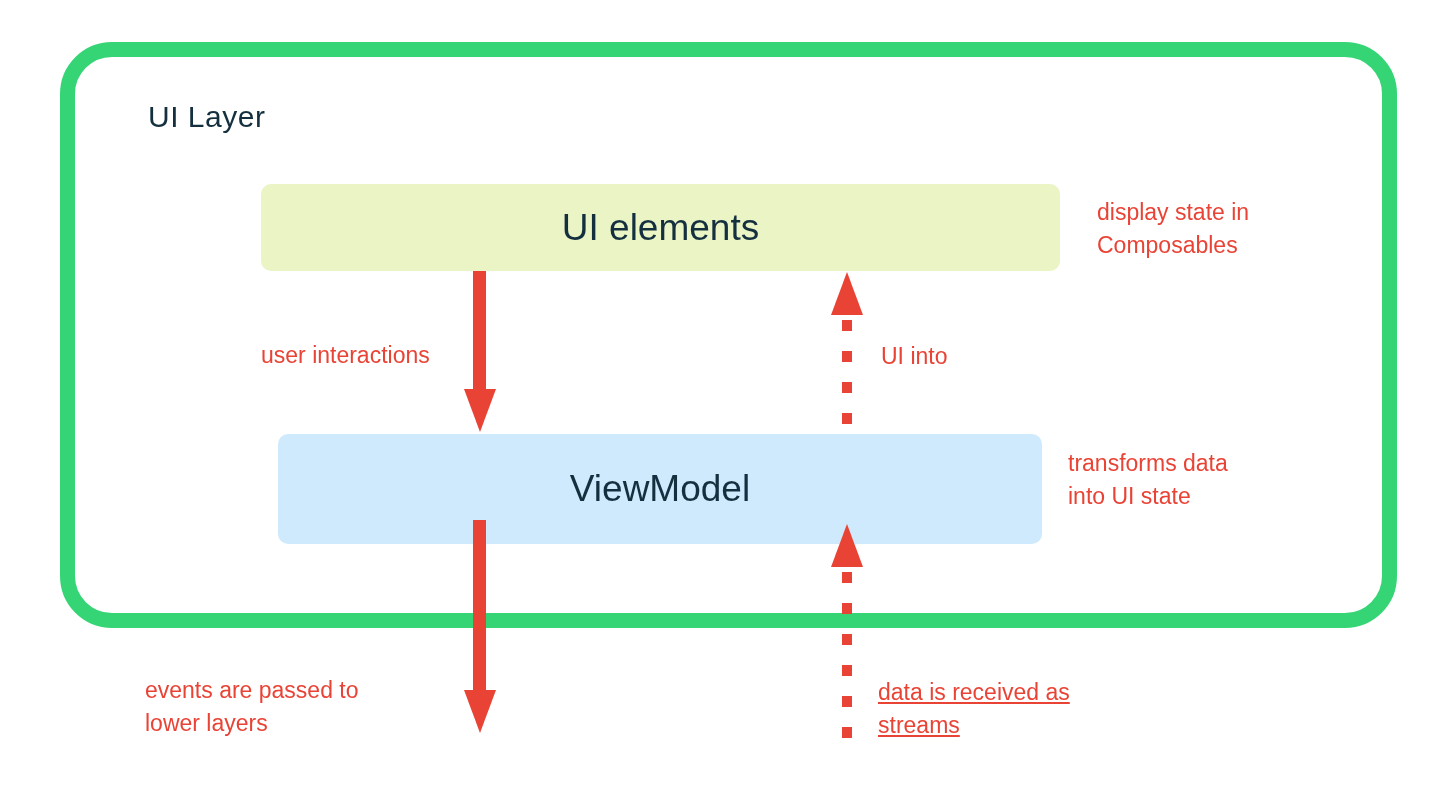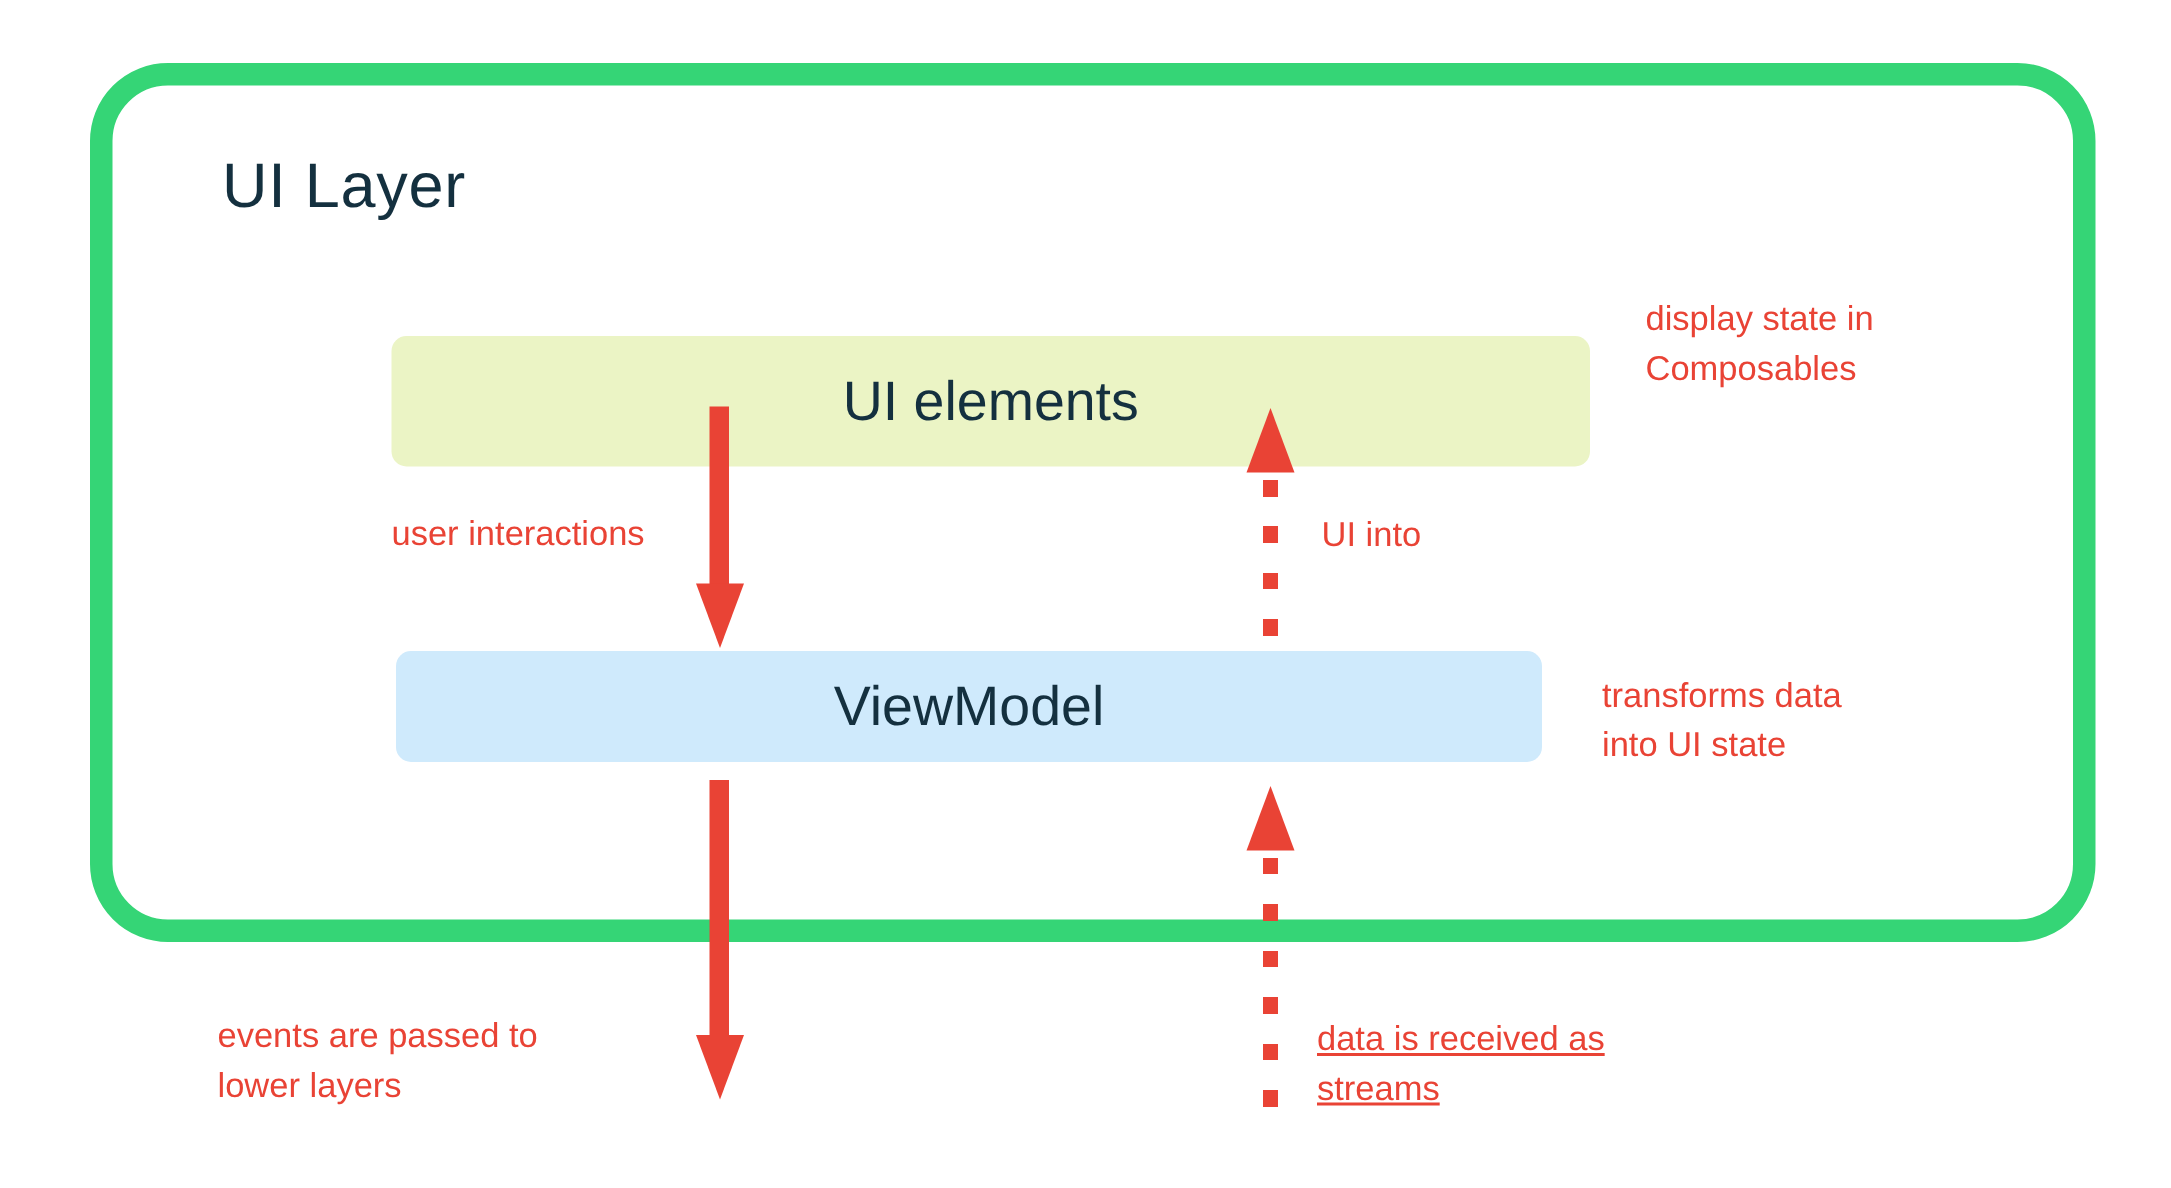--- a/index.html
+++ b/index.html
@@ -25,48 +25,47 @@
     height: 586px;
     box-sizing: border-box;
     border: 15px solid #35d576;
     border-radius: 52px;
     background: #ffffff;
   }
   .ui-layer-title {
     position: absolute;
     left: 148px;
     top: 100px;
-    font-size: 42px;
+    font-size: 30px;
     color: #14303f;
     letter-spacing: 0.5px;
   }
 
   
   .node {
     position: absolute;
     display: flex;
     align-items: center;
     justify-content: center;
     border-radius: 10px;
     font-size: 37px;
     color: #14303f;
   }
   .node-ui-elements {
     left: 261px;
     top: 184px;
     width: 799px;
     height: 87px;
     background: #ebf4c5;
-    margin-top: 40px;
   }
   .node-viewmodel {
-    left: 264px;
+    left: 278px;
     top: 434px;
     width: 764px;
-    height: 74px;
+    height: 110px;
     background: #cfeafc;
   }
 
   
   .red-label {
     position: absolute;
     color: #e94335;
     font-size: 23px;
     line-height: 33px;
     white-space: pre-line;

